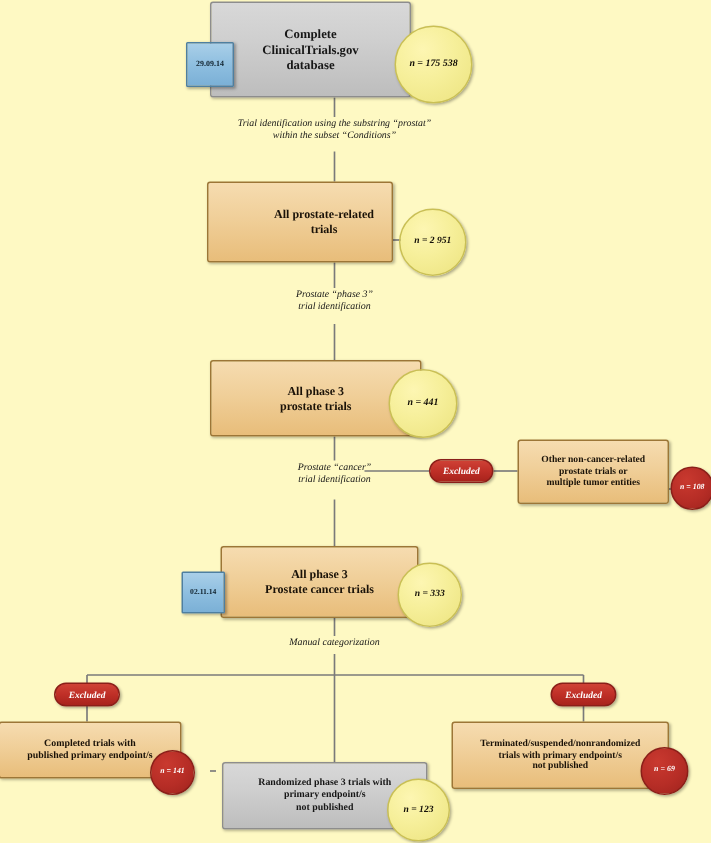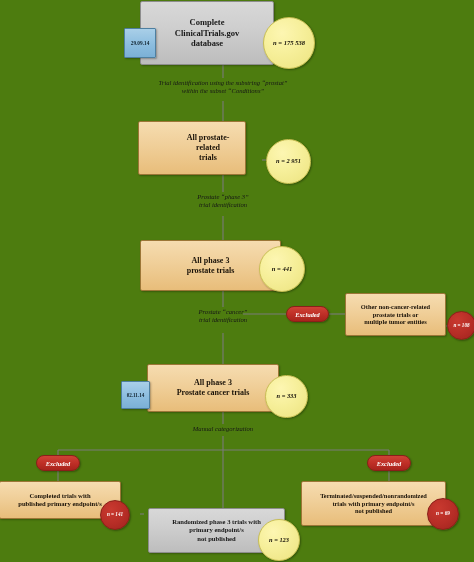--- a/index.html
+++ b/index.html
@@ -10,21 +10,21 @@
   body {
     font-family: "Liberation Serif", serif;
     width: 474px;
     height: 562px;
     overflow: hidden;
   }
   #canvas {
     position: relative;
     width: 474px;
     height: 562px;
-    background: #4d7c0f;
+    background: #fef9c3;
   }
   svg.lines {
     position: absolute;
     left: 0;
     top: 0;
     width: 474px;
     height: 562px;
     pointer-events: none;
   }
 
@@ -182,21 +182,21 @@
   <div class="node blue" style="left:124px; top:28px; width:32px; height:30px; font-size:5.3px;">
     <span class="label">29.09.14</span>
   </div>
 
   <div class="bubble yellow" style="left:263px; top:17px; width:52px; height:52px; font-size:6.6px;">
     <span>n = 175 538</span>
   </div>
 
   <div class="annot" style="left:123px; top:79px; width:200px; font-size:6.6px;">Trial identification using the substring “prostat”<br>within the subset “Conditions”</div>
 
-  <div class="node tan" style="left:138px; top:121px; width:108px; height:54px; font-size:8px;padding-left:32px;">
+  <div class="node tan" style="left:138px; top:121px; width:124px; height:54px; font-size:8px;padding-left:32px;">
     <span class="label">All prostate-related<br>trials</span>
   </div>
 
   <div class="bubble yellow" style="left:266px; top:139px; width:45px; height:45px; font-size:6.4px;">
     <span>n = 2 951</span>
   </div>
 
   <div class="annot" style="left:163px; top:193px; width:120px; font-size:6.6px;">Prostate “phase 3”<br>trial identification</div>
 
   <div class="node tan" style="left:140px; top:240px; width:141px; height:51px; font-size:8px;">

